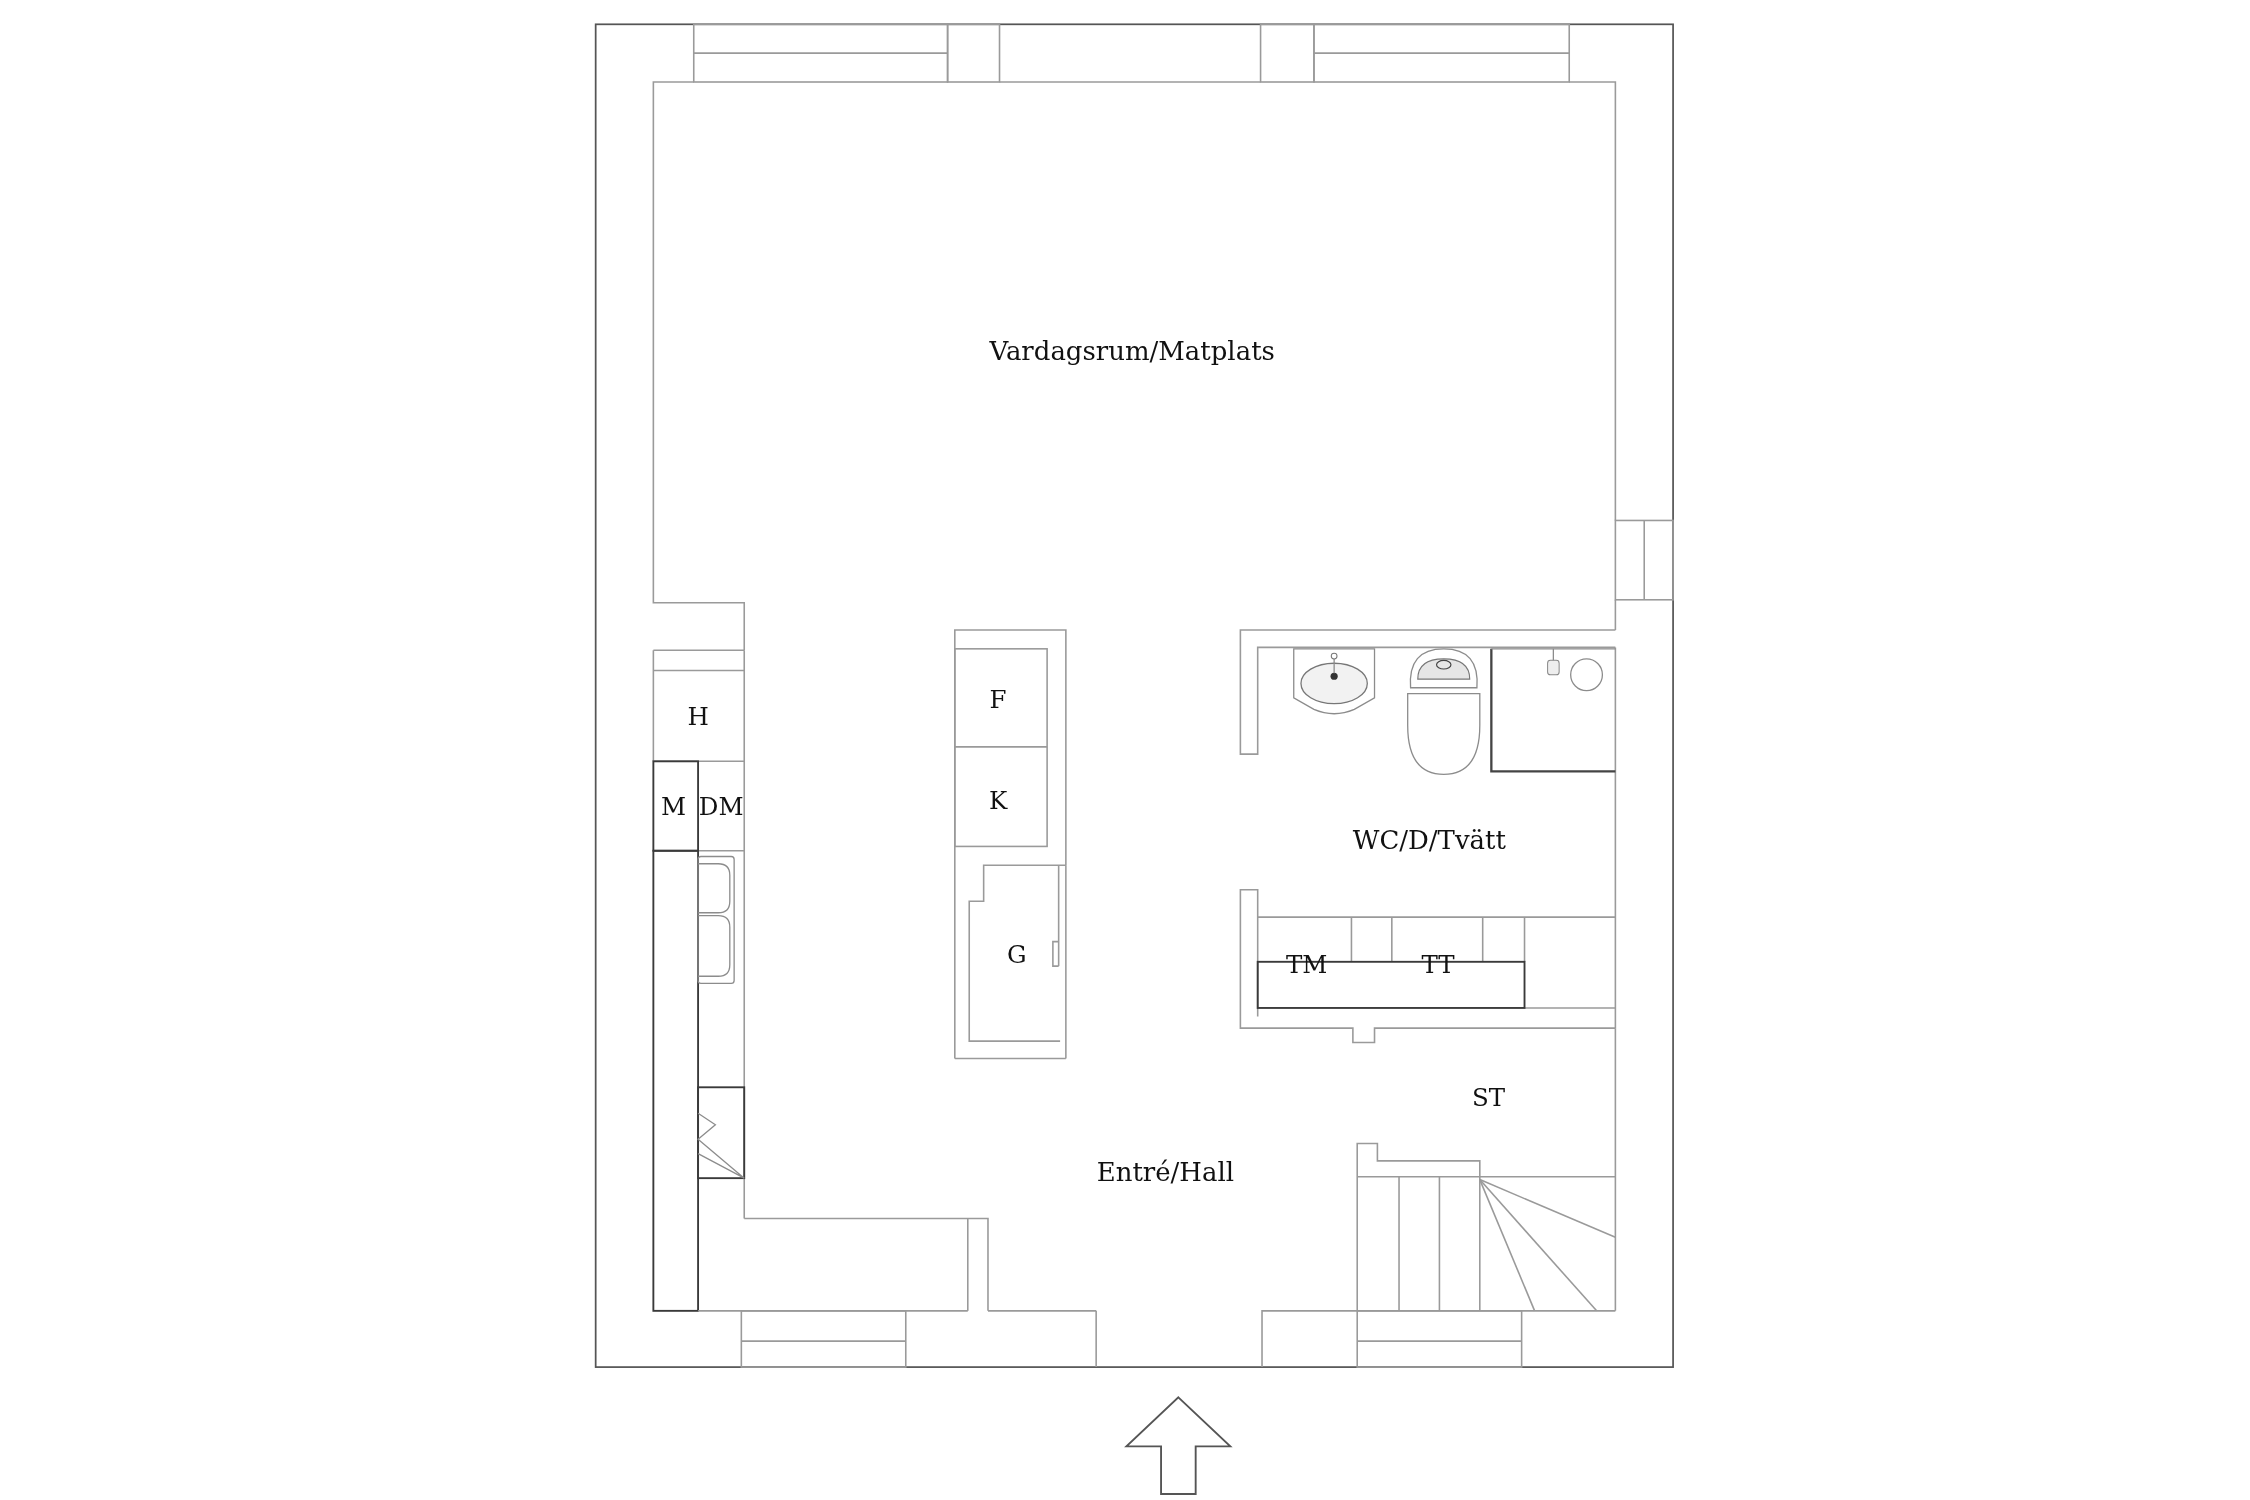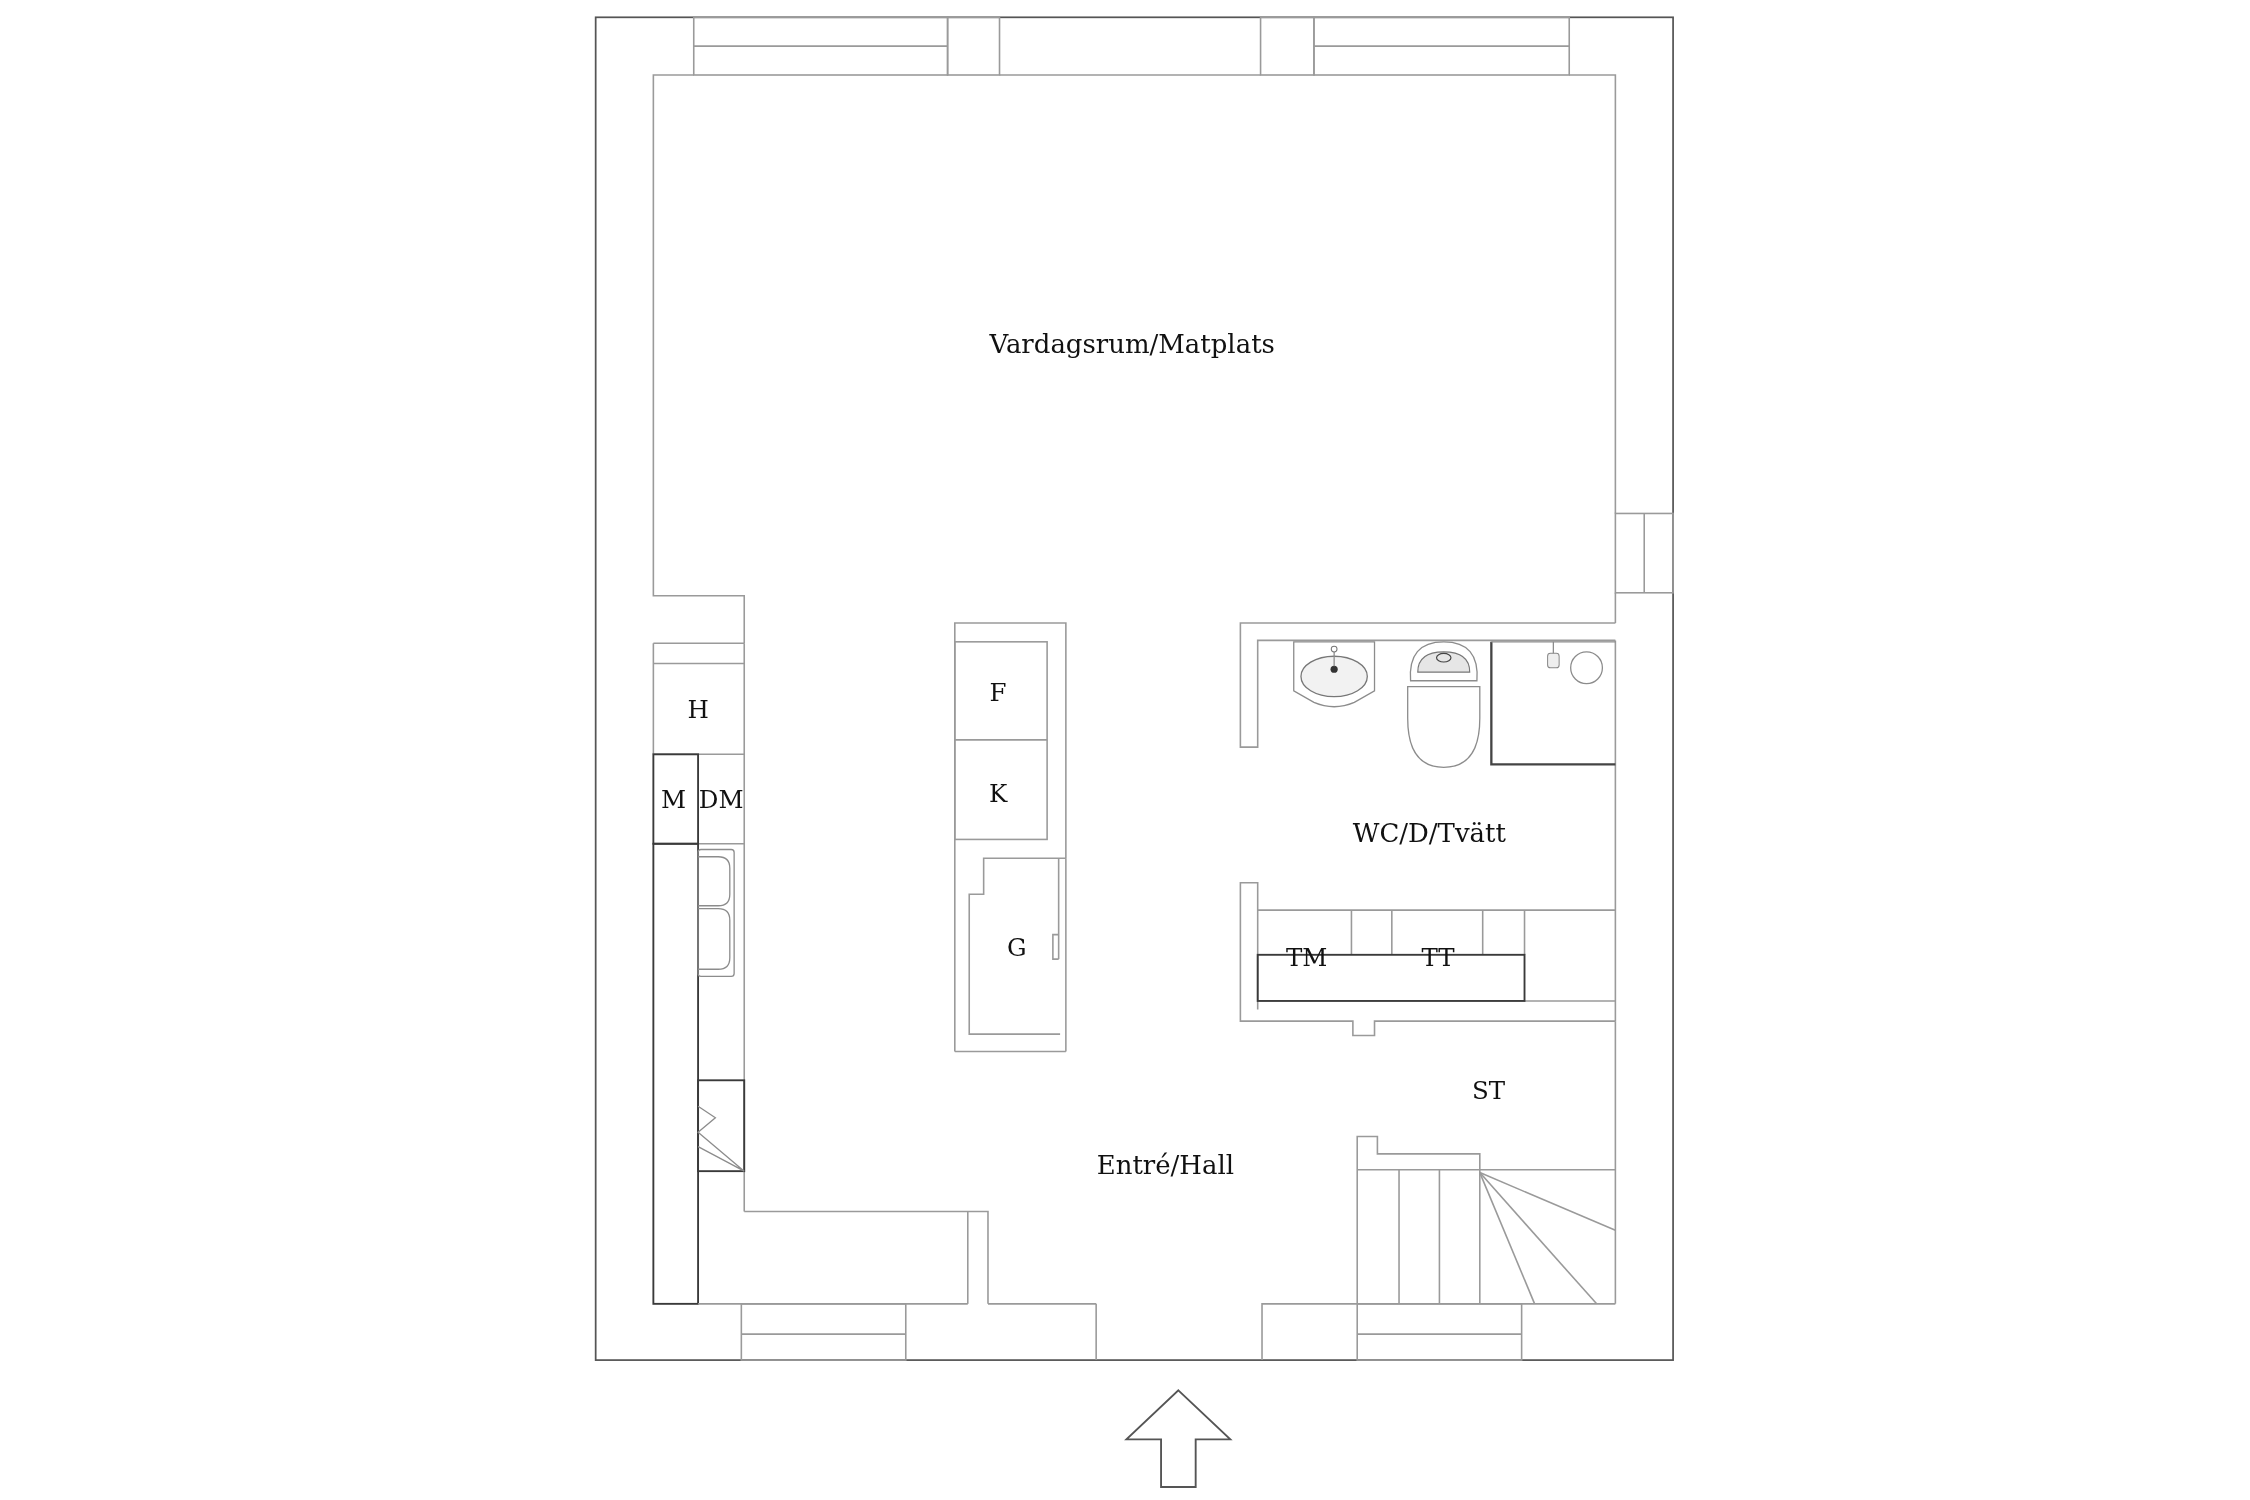--- a/index.html
+++ b/index.html
@@ -1,17 +1,17 @@
 <!DOCTYPE html>
 <html><head>
 <meta charset="utf-8">
 <style>
   html, body { margin: 0; padding: 0; background: #ffffff; }
   body { width: 2250px; height: 1500px; overflow: hidden; }
-  .plan { position: absolute; left: 0; top: 0; width: 2250px; height: 1076px; }
+  .plan { position: absolute; left: 0; top: 7px; width: 2250px; height: 1076px; }
   svg { display: block; }
   .w  { fill: none; stroke: #9a9a9a; stroke-width: 1.1; }
   .wd { fill: none; stroke: #555555; stroke-width: 1.2; }
   .fx { fill: none; stroke: #8c8c8c; stroke-width: 0.9; }
   .blk { fill: none; stroke: #3a3a3a; stroke-width: 1.3; }
   .lbl { font-family: "DejaVu Serif", "Liberation Serif", serif; fill: #111111; }
   .room { font-size: 18px; }
   .small { font-size: 17px; }
 </style>
 </head>

